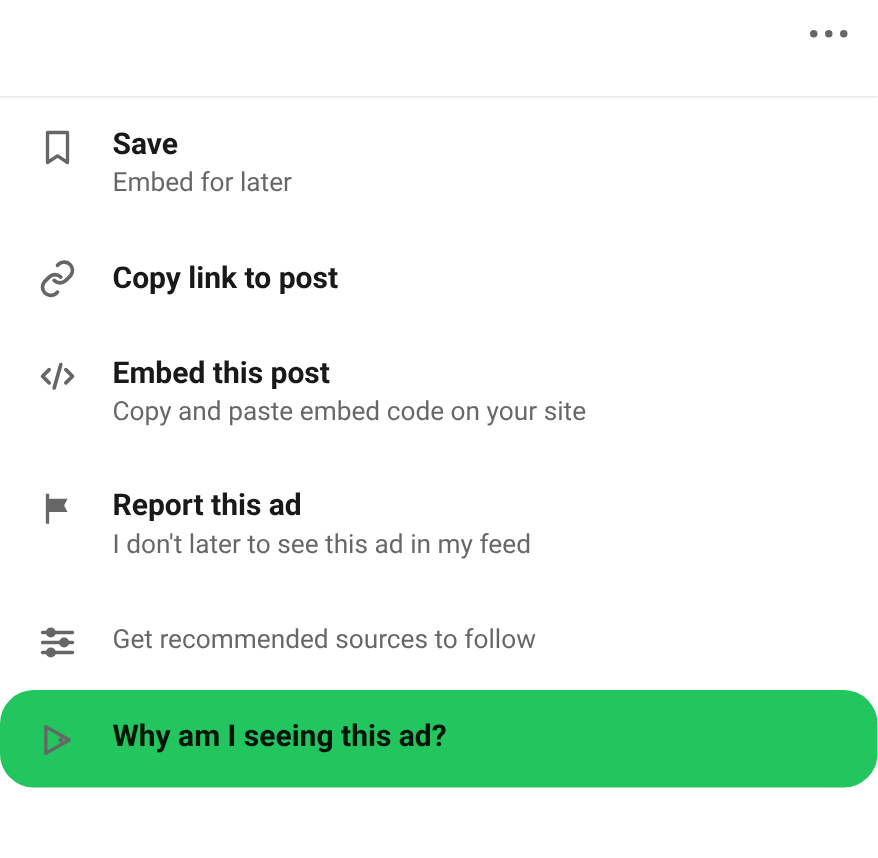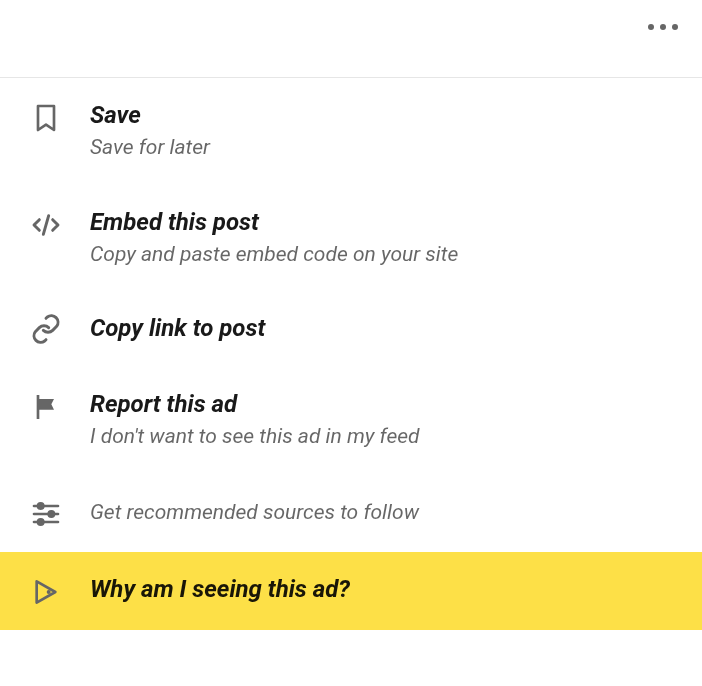--- a/index.html
+++ b/index.html
@@ -37,40 +37,40 @@
       display: flex;
       flex-direction: column;
     }
     .menu-item {
       display: flex;
       align-items: flex-start;
       padding: 22px 30px 22px 30px;
       cursor: pointer;
     }
     .menu-item.highlighted {
-      background: #fde047;
+      background: #22c55e;
+      border-radius: 27px;
     }
     .icon-wrap {
       width: 44px;
       flex-shrink: 0;
       display: flex;
       align-items: center;
       justify-content: flex-start;
       color: #666666;
       padding-top: 2px;
     }
     .icon-wrap svg {
       width: 32px;
       height: 32px;
     }
     .text-wrap {
       display: flex;
       flex-direction: column;
       padding-left: 16px;
-      font-style: italic;
     }
     .item-title {
       font-size: 24px;
       font-weight: 700;
       color: rgba(0,0,0,0.9);
       line-height: 1.3;
     }
     .item-subtitle {
       font-size: 21px;
       font-weight: 400;
@@ -97,59 +97,59 @@
 <div class="menu">
 
   <div class="menu-item">
     <div class="icon-wrap">
       <svg viewBox="0 0 24 24" fill="none" stroke="currentColor" stroke-width="2" stroke-linecap="round" stroke-linejoin="round">
         <path d="M6 3h12v18l-6-4-6 4V3z"></path>
       </svg>
     </div>
     <div class="text-wrap">
       <div class="item-title">Save</div>
-      <div class="item-subtitle">Save for later</div>
+      <div class="item-subtitle">Embed for later</div>
+    </div>
+  </div>
+
+  <div class="menu-item no-sub">
+    <div class="icon-wrap">
+      <svg viewBox="0 0 24 24" fill="none" stroke="currentColor" stroke-width="2.2" stroke-linecap="round" stroke-linejoin="round">
+        <path d="M10 13a5 5 0 0 0 7 0l3-3a5 5 0 0 0-7-7l-1 1"></path>
+        <path d="M14 11a5 5 0 0 0-7 0l-3 3a5 5 0 0 0 7 7l1-1"></path>
+      </svg>
+    </div>
+    <div class="text-wrap">
+      <div class="item-title">Copy link to post</div>
     </div>
   </div>
 
   <div class="menu-item">
     <div class="icon-wrap">
       <svg viewBox="0 0 24 24" fill="none" stroke="currentColor" stroke-width="2.2" stroke-linecap="round" stroke-linejoin="round">
         <polyline points="7 8 3 12 7 16"></polyline>
         <polyline points="17 8 21 12 17 16"></polyline>
         <line x1="14" y1="5" x2="10" y2="19"></line>
       </svg>
     </div>
     <div class="text-wrap">
       <div class="item-title">Embed this post</div>
       <div class="item-subtitle">Copy and paste embed code on your site</div>
     </div>
   </div>
 
-  <div class="menu-item no-sub">
-    <div class="icon-wrap">
-      <svg viewBox="0 0 24 24" fill="none" stroke="currentColor" stroke-width="2.2" stroke-linecap="round" stroke-linejoin="round">
-        <path d="M10 13a5 5 0 0 0 7 0l3-3a5 5 0 0 0-7-7l-1 1"></path>
-        <path d="M14 11a5 5 0 0 0-7 0l-3 3a5 5 0 0 0 7 7l1-1"></path>
-      </svg>
-    </div>
-    <div class="text-wrap">
-      <div class="item-title">Copy link to post</div>
-    </div>
-  </div>
-
   <div class="menu-item">
     <div class="icon-wrap">
       <svg viewBox="0 0 24 24" fill="currentColor">
         <path d="M5 3v18h2v-7h11l-2-4 2-4H7V3H5z"></path>
       </svg>
     </div>
     <div class="text-wrap">
       <div class="item-title">Report this ad</div>
-      <div class="item-subtitle">I don't want to see this ad in my feed</div>
+      <div class="item-subtitle">I don't later to see this ad in my feed</div>
     </div>
   </div>
 
   <div class="menu-item">
     <div class="icon-wrap">
       <svg viewBox="0 0 24 24" fill="none" stroke="currentColor" stroke-width="2" stroke-linecap="round">
         <line x1="3" y1="6" x2="21" y2="6"></line>
         <line x1="3" y1="12" x2="21" y2="12"></line>
         <line x1="3" y1="18" x2="21" y2="18"></line>
         <circle cx="8" cy="6" r="2" fill="currentColor"></circle>

